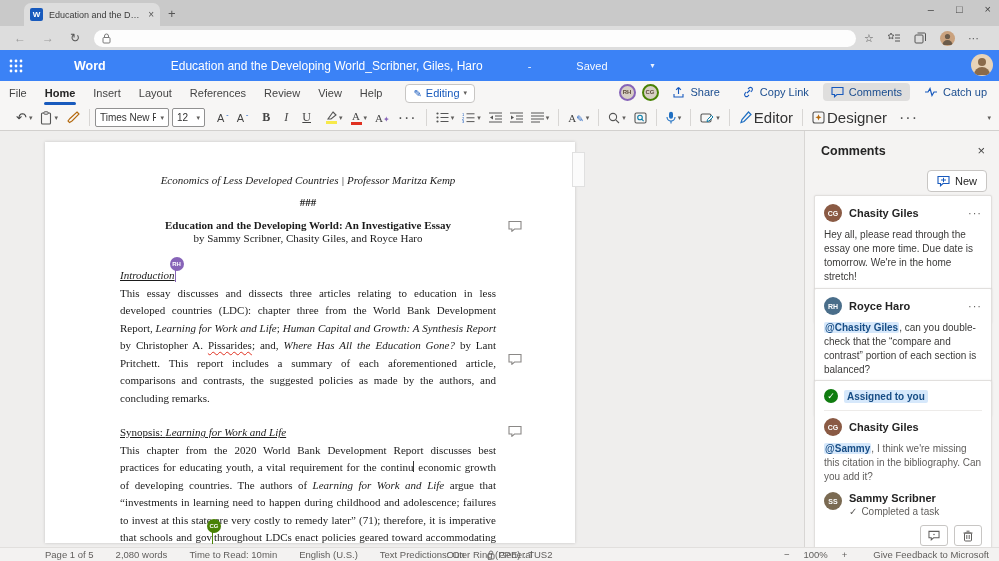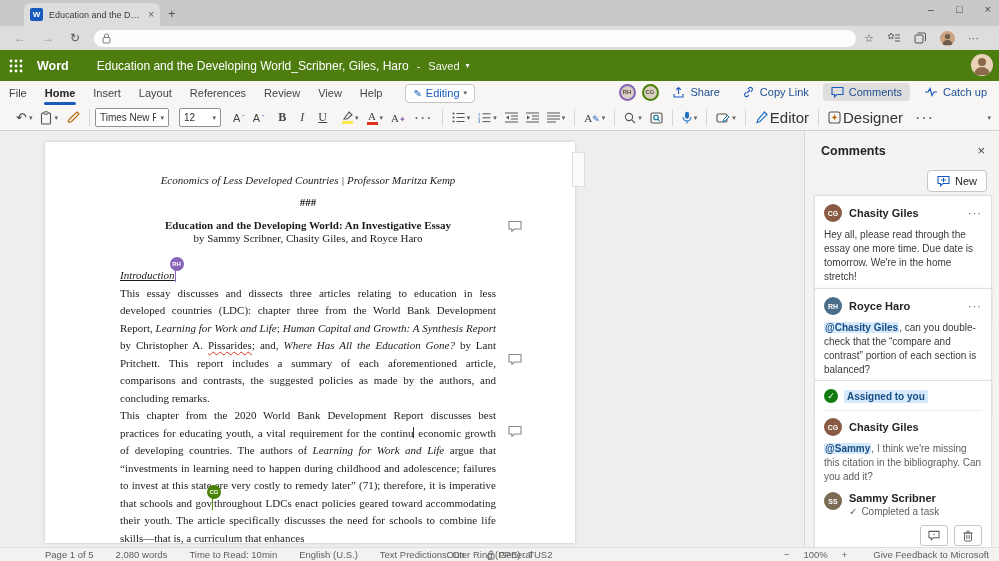--- a/index.html
+++ b/index.html
@@ -16,21 +16,21 @@
   .win-controls { position:absolute; right:8px; top:3px; display:flex; gap:22px; font-size:11px; color:#444; }
   .addrbar { position:absolute; left:0; top:26px; width:999px; height:24px; background:#dddddd; display:flex; align-items:center; }
   .nav-glyph { font-size:12px; color:#9a9a9a; margin-left:14px; }
   .nav-glyph.enabled { color:#555; }
   .addr-field { margin-left:14px; width:762px; height:17px; background:#fdfdfd; border-radius:9px; display:flex; align-items:center; padding:0 8px; }
   .addr-right { display:flex; align-items:center; gap:13px; margin-left:8px; }
   .glyph-btn { font-size:11px; color:#555; }
   .avatar-sm { width:15px; height:15px; border-radius:50%; background:#caa27e; display:flex; align-items:center; justify-content:center; overflow:hidden; }
 
   
-  .wordbar { position:absolute; left:0; top:50px; width:999px; height:31px; background:#4d7c0f; display:flex; align-items:center; color:#fff; }
+  .wordbar { position:absolute; left:0; top:50px; width:999px; height:31px; background:#3b82f6; display:flex; align-items:center; color:#fff;gap:37px; }
   .waffle { margin-left:9px; flex:0 0 auto; }
   .app-name { font-size:12.5px; font-weight:bold; margin-left:14px; }
   .doc-name { font-size:12px; margin-left:28px; white-space:nowrap; }
   .save-status { font-size:11px; margin-left:8px; opacity:.95; }
   .wb-chevron { font-size:8px; margin-left:6px; opacity:.9; }
   .search-box { position:absolute; left:400px; top:6px; width:297px; height:19px; background:#eef2f8; border-radius:2px; display:flex; align-items:center; padding:0 7px; gap:6px; }
   .search-box input { border:none; outline:none; background:transparent; font-size:10.5px; color:#444; width:100%; font-family:"Liberation Sans",sans-serif; }
   .wordbar .avatar-lg { position:absolute; right:6px; top:4px; width:22px; height:22px; border-radius:50%; background:#e8d3b8; display:flex; align-items:center; justify-content:center; overflow:hidden; }
 
   
@@ -252,21 +252,21 @@
   <div class="tb-item">
     <svg width="14" height="13" viewBox="0 0 14 13">
         <path d="M11 1 L13 3 L6 10 L3.5 11.5 L2 10 L4 7.5z" fill="none" stroke="#b4690e" stroke-width="1.1"></path>
       </svg>
   </div>
   <div class="tb-sep"></div>
   <div class="combo" style="width:74px">
     <span style="flex:1;white-space:nowrap;overflow:hidden">Times New Ro...</span>
     <span class="tb-chev">▾</span>
   </div>
-  <div class="combo" style="width:42px;margin-left:10px">
+  <div class="combo" style="width:33px;margin-left:3px">
     <span style="flex:1">12</span>
     <span class="tb-chev">▾</span>
   </div>
   <div class="tb-item grow-shrink" style="margin-left:8px">
     <span>A</span>
       <sup>ˆ</sup>
   </div>
   <div class="tb-item grow-shrink">
     <span>A</span>
       <sup>ˇ</sup>
@@ -404,20 +404,21 @@
 
 <div class="main">
   <div class="page">
     <div class="doc-content" id="doc-content">
         <div class="doc-block center line1"><span class="i">Economics of Less Developed Countries | Professor Maritza Kemp</span></div>
         <div class="doc-block center hashes"><span class="b">###</span></div>
         <div class="doc-block center title"><span class="b">Education and the Developing World: An Investigative Essay</span></div>
         <div class="doc-block center byline"><span>by Sammy Scribner, Chasity Giles, and Royce Haro</span></div>
         <div class="doc-block heading sect1"><span class="i u">Introduction</span><span class="presence-badge"><span class="pcaret" style="background: rgb(135, 100, 184);"></span><span class="pchip" style="background: rgb(135, 100, 184);">RH</span></span></div>
         <div class="doc-block para"><span>This essay discusses and dissects three articles relating to education in less developed countries (LDC): chapter three from the World Bank Development Report, </span><span class="i">Learning for Work and Life</span><span>; </span><span class="i">Human Capital and Growth: A Synthesis Report</span><span> by Christopher A. </span><span class="spell">Pissarides</span><span>; and, </span><span class="i">Where Has All the Education Gone?</span><span> by Lant Pritchett. This report includes a summary of each aforementioned article, comparisons and contrasts, the suggested policies as made by the authors, and concluding remarks.</span></div>
+        <div class="doc-block heading sect2"><span class="u">Synopsis: </span><span class="i u">Learning for Work and Life</span></div>
         <div class="doc-block para"><span>This chapter from the 2020 World Bank Development Report discusses best practices for educating youth, a vital requirement for the continu</span><span class="caret-thin"></span><span> economic growth of developing countries. The authors of </span><span class="i">Learning for Work and Life</span><span> argue that “investments in learning need to happen during childhood and adolescence; failures to invest at this state are very costly to remedy later” (71); therefore, it is imperative that schools and gov</span><span class="presence-badge"><span class="pcaret" style="background: rgb(73, 130, 5);"></span><span class="pchip" style="background: rgb(73, 130, 5);">CG</span></span><span>throughout LDCs enact policies geared toward accommodating their youth. The article specifically discusses the need for schools to combine life skills—that is, a curriculum that enhances</span></div>
       </div>
 
     <svg class="margin-comment" style="left:463px;top:78px" width="14" height="12" viewBox="0 0 14 12">
         <path d="M1 1.5 h12 v7.5 H6.5 l-2.6 2.3 V9 H1z" fill="none" stroke="#8a8886" stroke-width="1.1"></path>
       </svg>
     <svg class="margin-comment" style="left:463px;top:211px" width="14" height="12" viewBox="0 0 14 12">
         <path d="M1 1.5 h12 v7.5 H6.5 l-2.6 2.3 V9 H1z" fill="none" stroke="#8a8886" stroke-width="1.1"></path>
       </svg>
     <svg class="margin-comment" style="left:463px;top:283px" width="14" height="12" viewBox="0 0 14 12">

